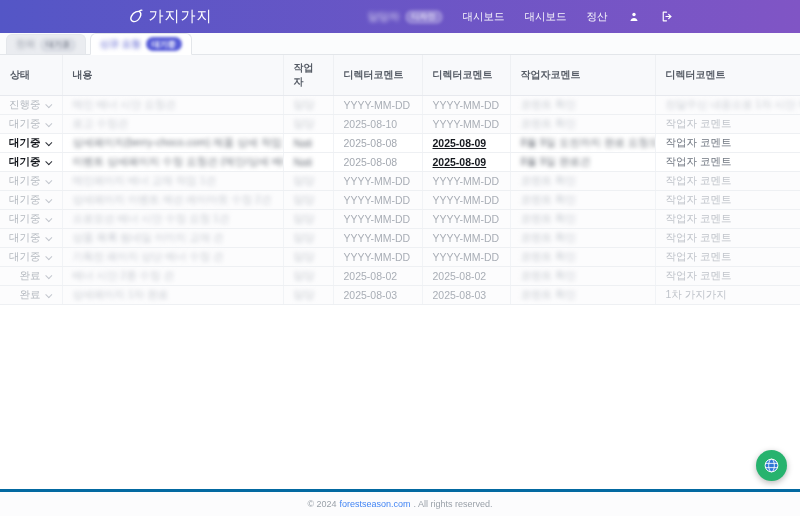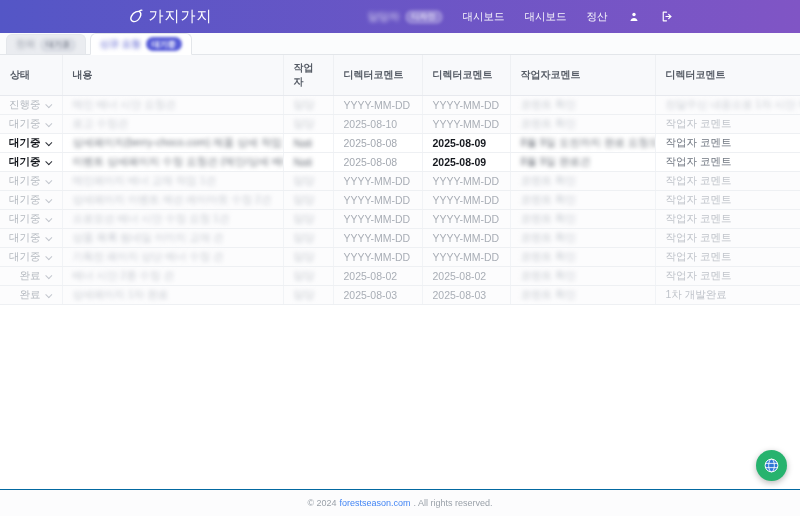--- a/index.html
+++ b/index.html
@@ -52,27 +52,27 @@
   .chev { width:5px; height:5px; border-left:1.4px solid currentColor; border-bottom:1.4px solid currentColor;
           transform:rotate(-45deg) translateY(-1px); display:inline-block; margin-left:6px; flex:none; }
   tr.faded .chev { color:#c3c7ce; }
   tr.active-row .chev { color:#2d3138; border-width:1.8px; }
   .redacted { filter:blur(2.1px); user-select:none; }
   tr.faded .redacted { color:#c6cad1; }
   tr.active-row .redacted { color:#70757e; }
   td.date-ph { color:#c3c7ce; }
   tr.faded td.date { color:#a9aeb6; }
   tr.active-row td.date { color:#a4a9b1;margin-left:36px; }
-  tr.active-row td.date.due-bold { color:#16191f; font-weight:700; }
+  tr.active-row td.date.due-bold { color:#16191f; font-weight:700;text-decoration:underline; }
   tr.faded td.wcomment { color:#bfc3ca; }
   tr.active-row td.wcomment { color:#6f7680; }
 
   
   .app-footer { position:absolute; left:0; bottom:0; width:100%; height:27px; background:#fcfcfd;
-                border-top:1px solid #0369a1; display:flex; align-items:center; justify-content:center;
+                border-top:3px solid #0369a1; display:flex; align-items:center; justify-content:center;
                 font-size:9px; color:#9aa1a9; gap:3px; }
   .footer-link { color:var(--link-blue,#4285f4); cursor:pointer; text-decoration:none; }
 
   
   .float-btn { position:absolute; right:13px; top:450px; width:31px; height:31px; border-radius:50%;
                background:var(--badge-green,#27b36e); border:none; cursor:pointer;
                display:flex; align-items:center; justify-content:center;
                box-shadow:0 2px 6px rgba(0,0,0,.28); }
 </style>
 </head>
@@ -292,21 +292,21 @@
             <div class="status-select">
               <span>완료</span>
               <span class="chev"></span>
             </div>
           </td>
           <td><span class="redacted">상세페이지 1차 완료</span></td>
           <td><span class="redacted">담당</span></td>
           <td class="date">2025-08-03</td>
           <td class="date">2025-08-03</td>
           <td><span class="redacted">코멘트 확인</span></td>
-          <td class="wcomment"><span>1차 개발완료</span></td>
+          <td class="wcomment"><span>1차 가지가지</span></td>
         </tr>
       </tbody>
   </table>
 
   <footer class="app-footer">
     <span>© 2024</span>
     <a class="footer-link">forestseason.com</a>
     <span>. All rights reserved.</span>
   </footer>
 

